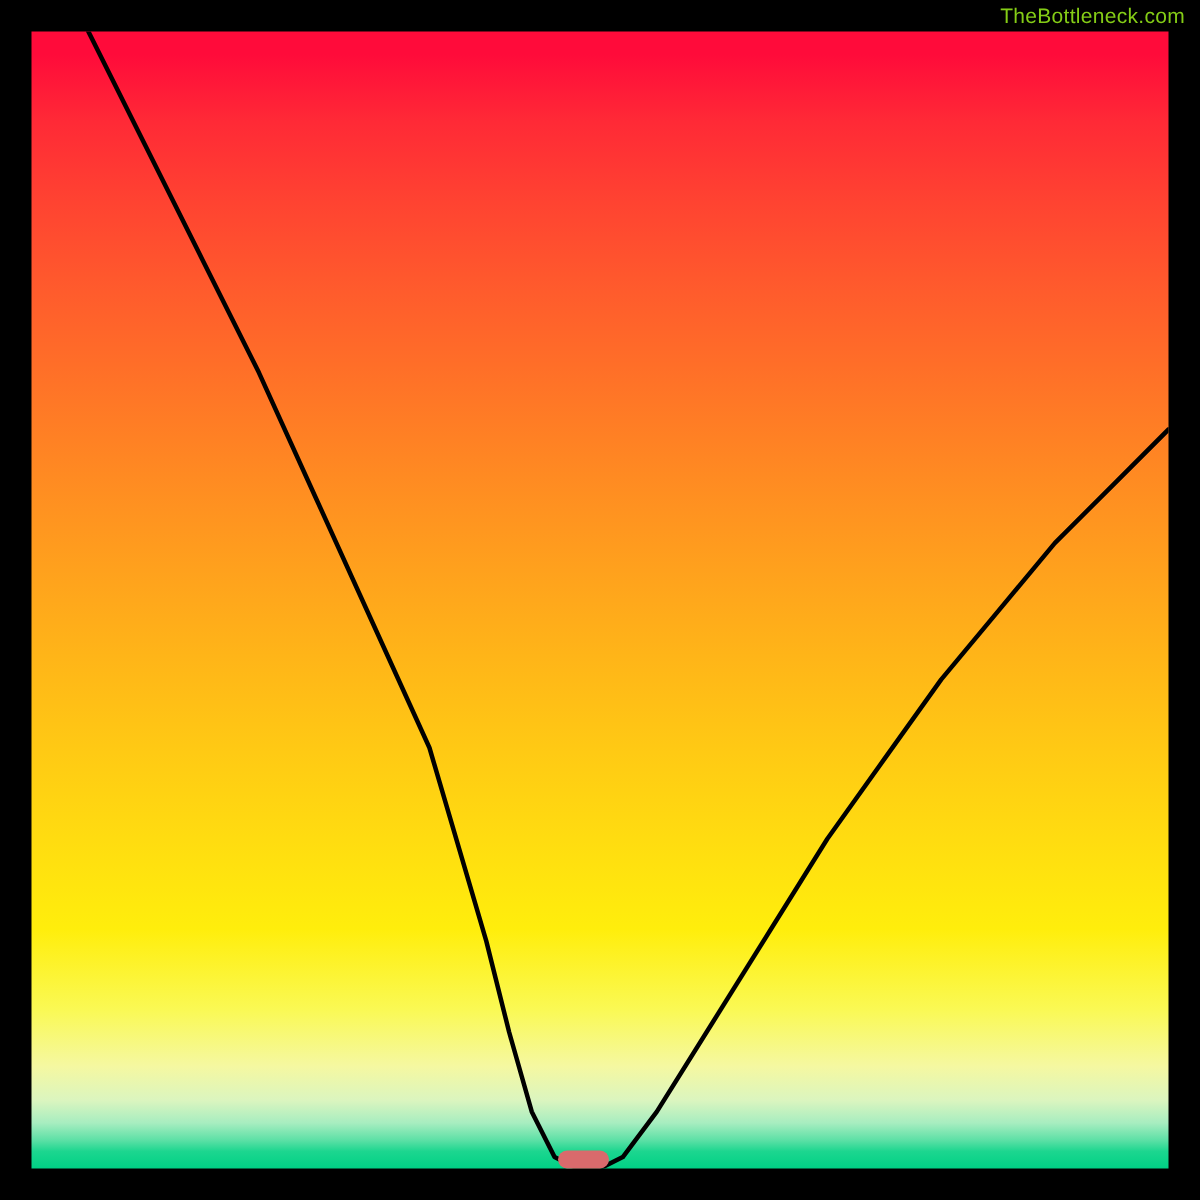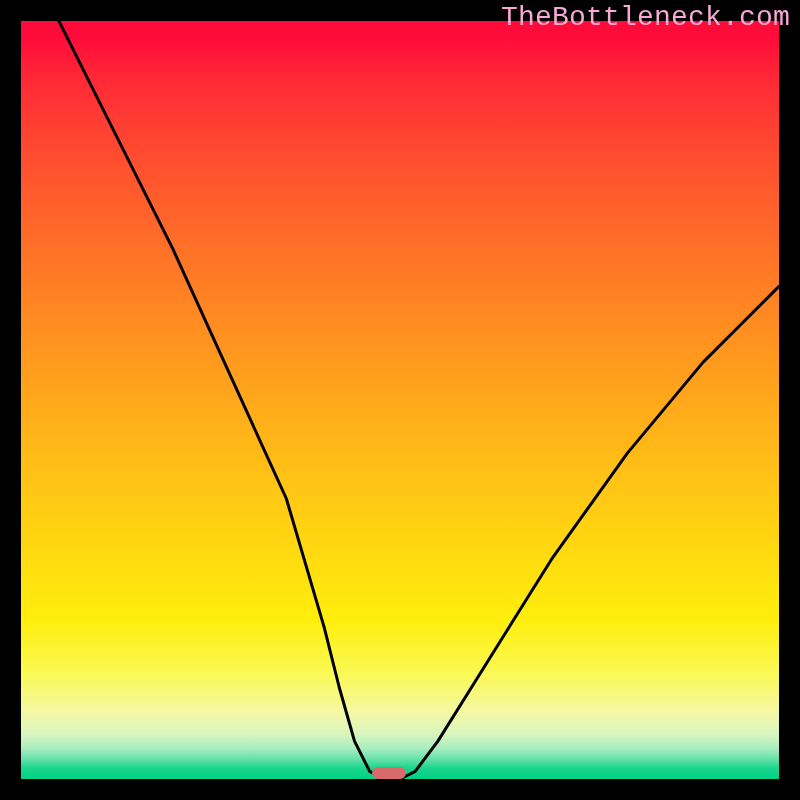--- a/index.html
+++ b/index.html
@@ -55,25 +55,24 @@
   }
   .marker {
     position: absolute;
     background: #d96a6c;
     border-radius: 8px;
   }
   .watermark {
     position: absolute;
     top: 2px;
     right: 10px;
-    color: #f9a8d4;
-    font-size: 28px;
+    color: #84cc16;
+    font-size: 14px;
     font-weight: 400;
     letter-spacing: 0.2px;
-    font-family: Liberation Mono, monospace;
   }
 </style>
 </head>
 <body>
 
 <div class="frame">
   <div class="plot">
     <svg class="curve" viewBox="0 0 758 758" preserveAspectRatio="none">
       <path d="M37.9 0.0 L75.8 75.8 L113.7 151.6 L151.6 227.4 L189.5 310.8 L227.4 394.2 L265.3 477.5 L303.2 606.4 L318.4 667.0 L333.5 720.1 L348.7 750.4 L363.8 758.0 L379.0 758.0 L394.2 750.4 L416.9 720.1 L454.8 659.5 L492.7 598.8 L530.6 538.2 L568.5 485.1 L606.4 432.1 L644.3 386.6 L682.2 341.1 L720.1 303.2 L758.0 265.3" id="curvePath" fill="none" stroke="#000" stroke-width="3" stroke-linejoin="round" stroke-linecap="round"></path>
     </svg>

